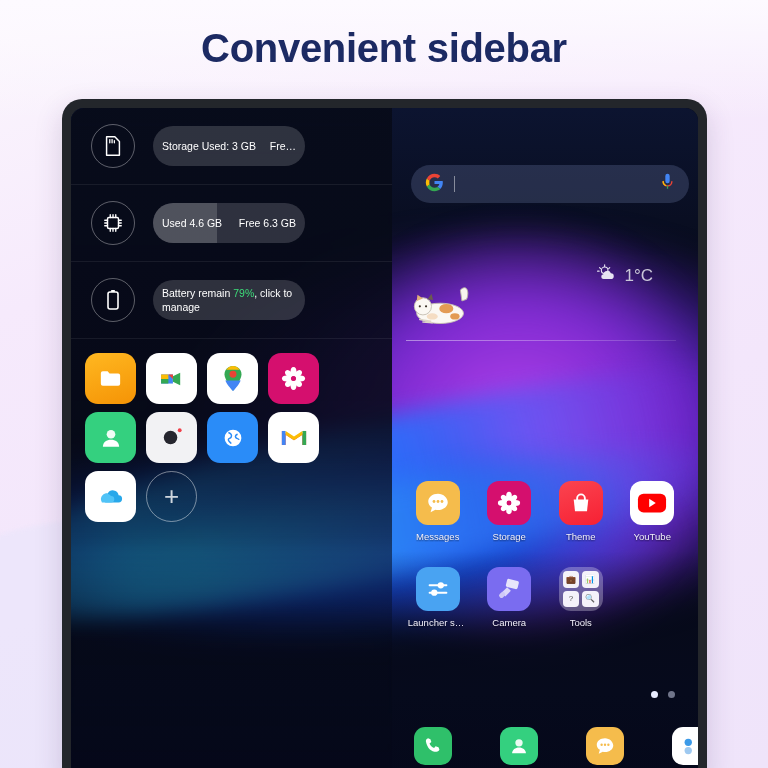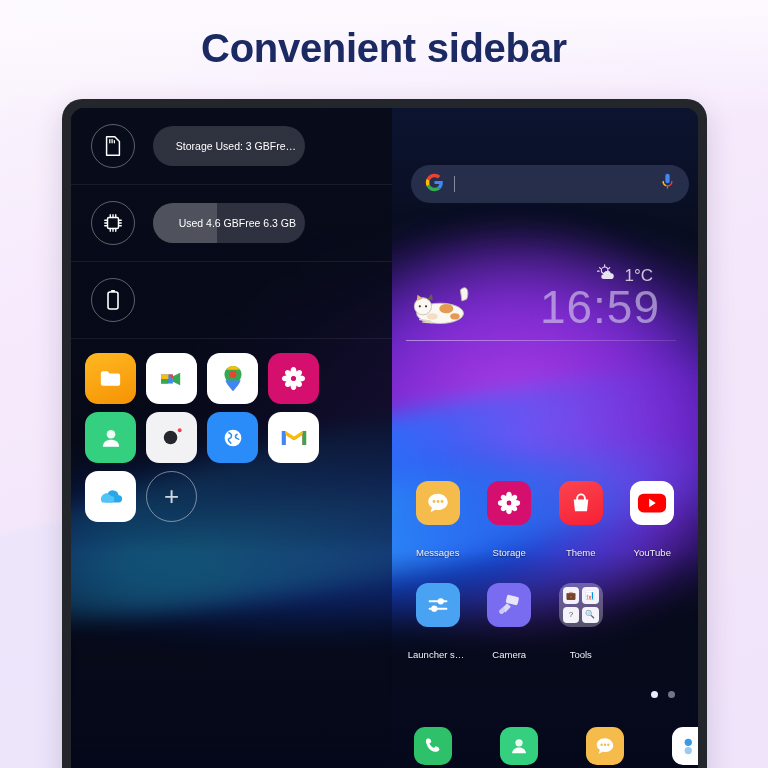--- a/index.html
+++ b/index.html
@@ -100,21 +100,21 @@
     display:flex; align-items:center; overflow:hidden;
   }
   .sb-pill .fill{
     position:absolute; left:0; top:0; height:100%; width:42%;
     background:rgba(255,255,255,.16);
   }
   .sb-pill .txt{
     position:relative; z-index:2; color:#fff; font-size:10.5px;
     padding:6px 9px; line-height:1.35; width:100%;
   }
-  .sb-pill .txt .split{ display:flex; justify-content:flex-end; }
+  .sb-pill .txt .split{ display:flex; justify-content:space-between; }
   .green{ color:#3ddc7a; }
 
   
   .sb-apps{
     position:absolute; top:245px; left:0; width:100%;
     display:flex; flex-wrap:wrap; gap:8px 10px; padding:0 14px;
   }
   .sb-app{ width:51px; height:51px; border-radius:13px; display:flex; align-items:center; justify-content:center; }
   .add-circle{
     width:51px;height:51px;border-radius:50%;
@@ -149,21 +149,21 @@
   .widget-line{
     position:absolute; left:14px; right:22px; top:82px; height:1px;
     background:linear-gradient(90deg, rgba(255,255,255,.45), rgba(255,255,255,.12));
   }
 
   .app-grid{
     position:absolute; left:0; top:373px; width:100%;
     display:grid; grid-template-columns:repeat(4,1fr); row-gap:25px;
     padding:0 10px;
   }
-  .app{ display:flex; flex-direction:column; align-items:center; gap:22px; }
+  .app{ display:flex; flex-direction:column; align-items:center; gap:6px; }
   .app-ic{ width:44px;height:44px;border-radius:12px;display:flex;align-items:center;justify-content:center; position:relative;}
   .app-lbl{
     font-size:9.5px; color:#f2f0fb; max-width:60px; white-space:nowrap;
     overflow:hidden; text-overflow:ellipsis; text-align:center;
     text-shadow:0 1px 2px rgba(0,0,0,.6);
   }
   .dots{ position:absolute; right:23px; top:583px; display:flex; gap:10px; }
   .dot{ width:7px;height:7px;border-radius:50%;background:rgba(200,205,230,.55); }
   .dot.active{ background:#e8ecff; }
 
@@ -251,21 +251,20 @@
                 <path d="M11 1v2"></path>
                   <path d="M4.5 4.5l1.4 1.4"></path>
                   <path d="M17.5 4.5l-1.4 1.4"></path>
                   <path d="M2 9h2"></path>
               </g>
               <path d="M10 19h9a3.6 3.6 0 0 0 0-7.2 5 5 0 0 0-9.6 1.2A3 3 0 0 0 10 19z" fill="#e7e3f2"></path>
             </svg>
           </span>
           <span>1°C</span>
         </div>
-        <div class="clock">16:59</div>
         <div class="widget-line"></div>
       </div>
 
       <div class="app-grid">
 
         <div class="app">
           <div class="app-ic" style="background:#f5bc4c">
             <svg width="26" height="26" viewBox="0 0 28 28">
               <path d="M14 4C8 4 3.5 7.7 3.5 12.3c0 2.7 1.6 5.1 4 6.6L6 24l5.2-2.7c.9.2 1.8.3 2.8.3 6 0 10.5-3.7 10.5-8.3S20 4 14 4z" fill="#fff"></path>
               <g fill="#f5bc4c">
@@ -445,20 +444,26 @@
         </div>
       </div>
 
       <div class="sb-row">
         <div class="sb-icon">
           <svg width="16" height="24" viewBox="0 0 16 24">
             <rect x="3" y="4" width="10" height="17" rx="2" fill="none" stroke="#fff" stroke-width="1.6"></rect>
             <rect x="6" y="2" width="4" height="2" rx="0.8" fill="#fff"></rect>
           </svg>
         </div>
+        <div class="sb-pill">
+          <div class="fill" style="width:0%"></div>
+          <div class="txt">
+            <span>Battery remain </span><span class="green">79%</span><span>, click to manage</span>
+          </div>
+        </div>
       </div>
 
       <div class="sb-apps">
         <div class="sb-app" style="background:linear-gradient(160deg,#ffb821,#f59305)">
           <svg width="27" height="27" viewBox="0 0 28 28">
               <path d="M4 8.5a2 2 0 0 1 2-2h5l2 2.4h9a2 2 0 0 1 2 2v8.6a2 2 0 0 1-2 2H6a2 2 0 0 1-2-2z" fill="#fff"></path>
             </svg>
         </div>
         <div class="sb-app" style="background:#fff">
           <svg width="28" height="20" viewBox="0 0 30 22">

